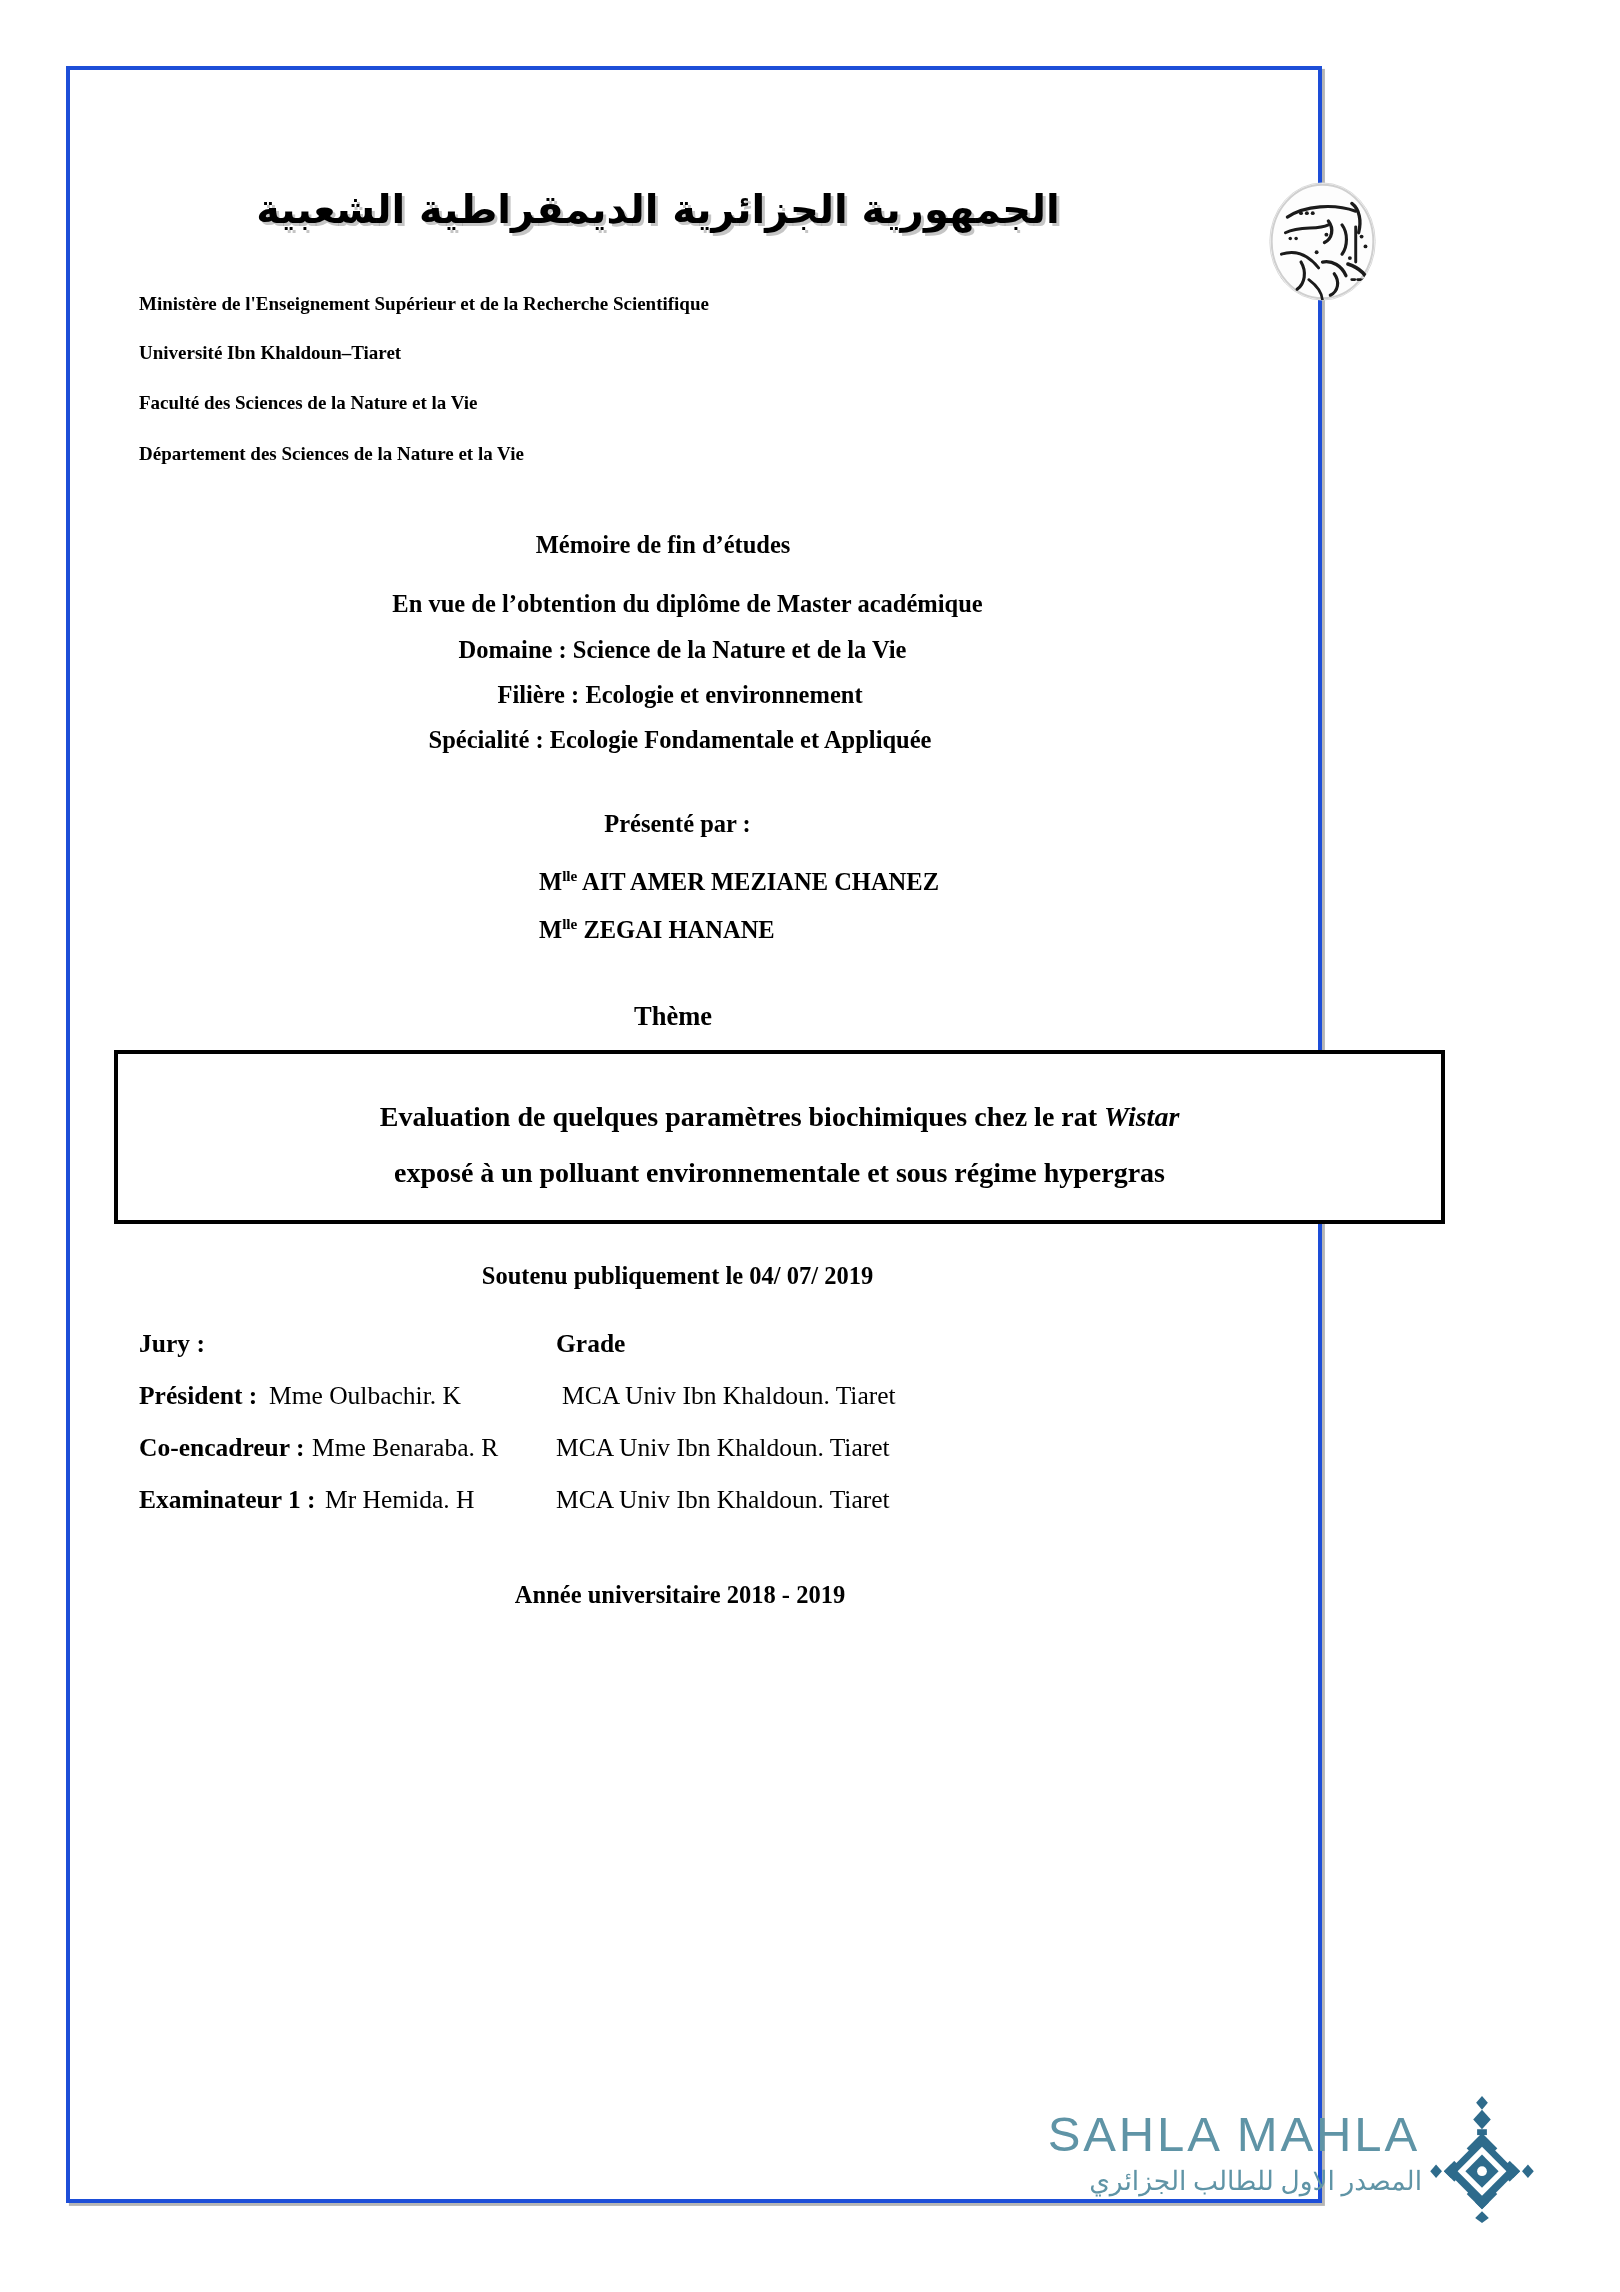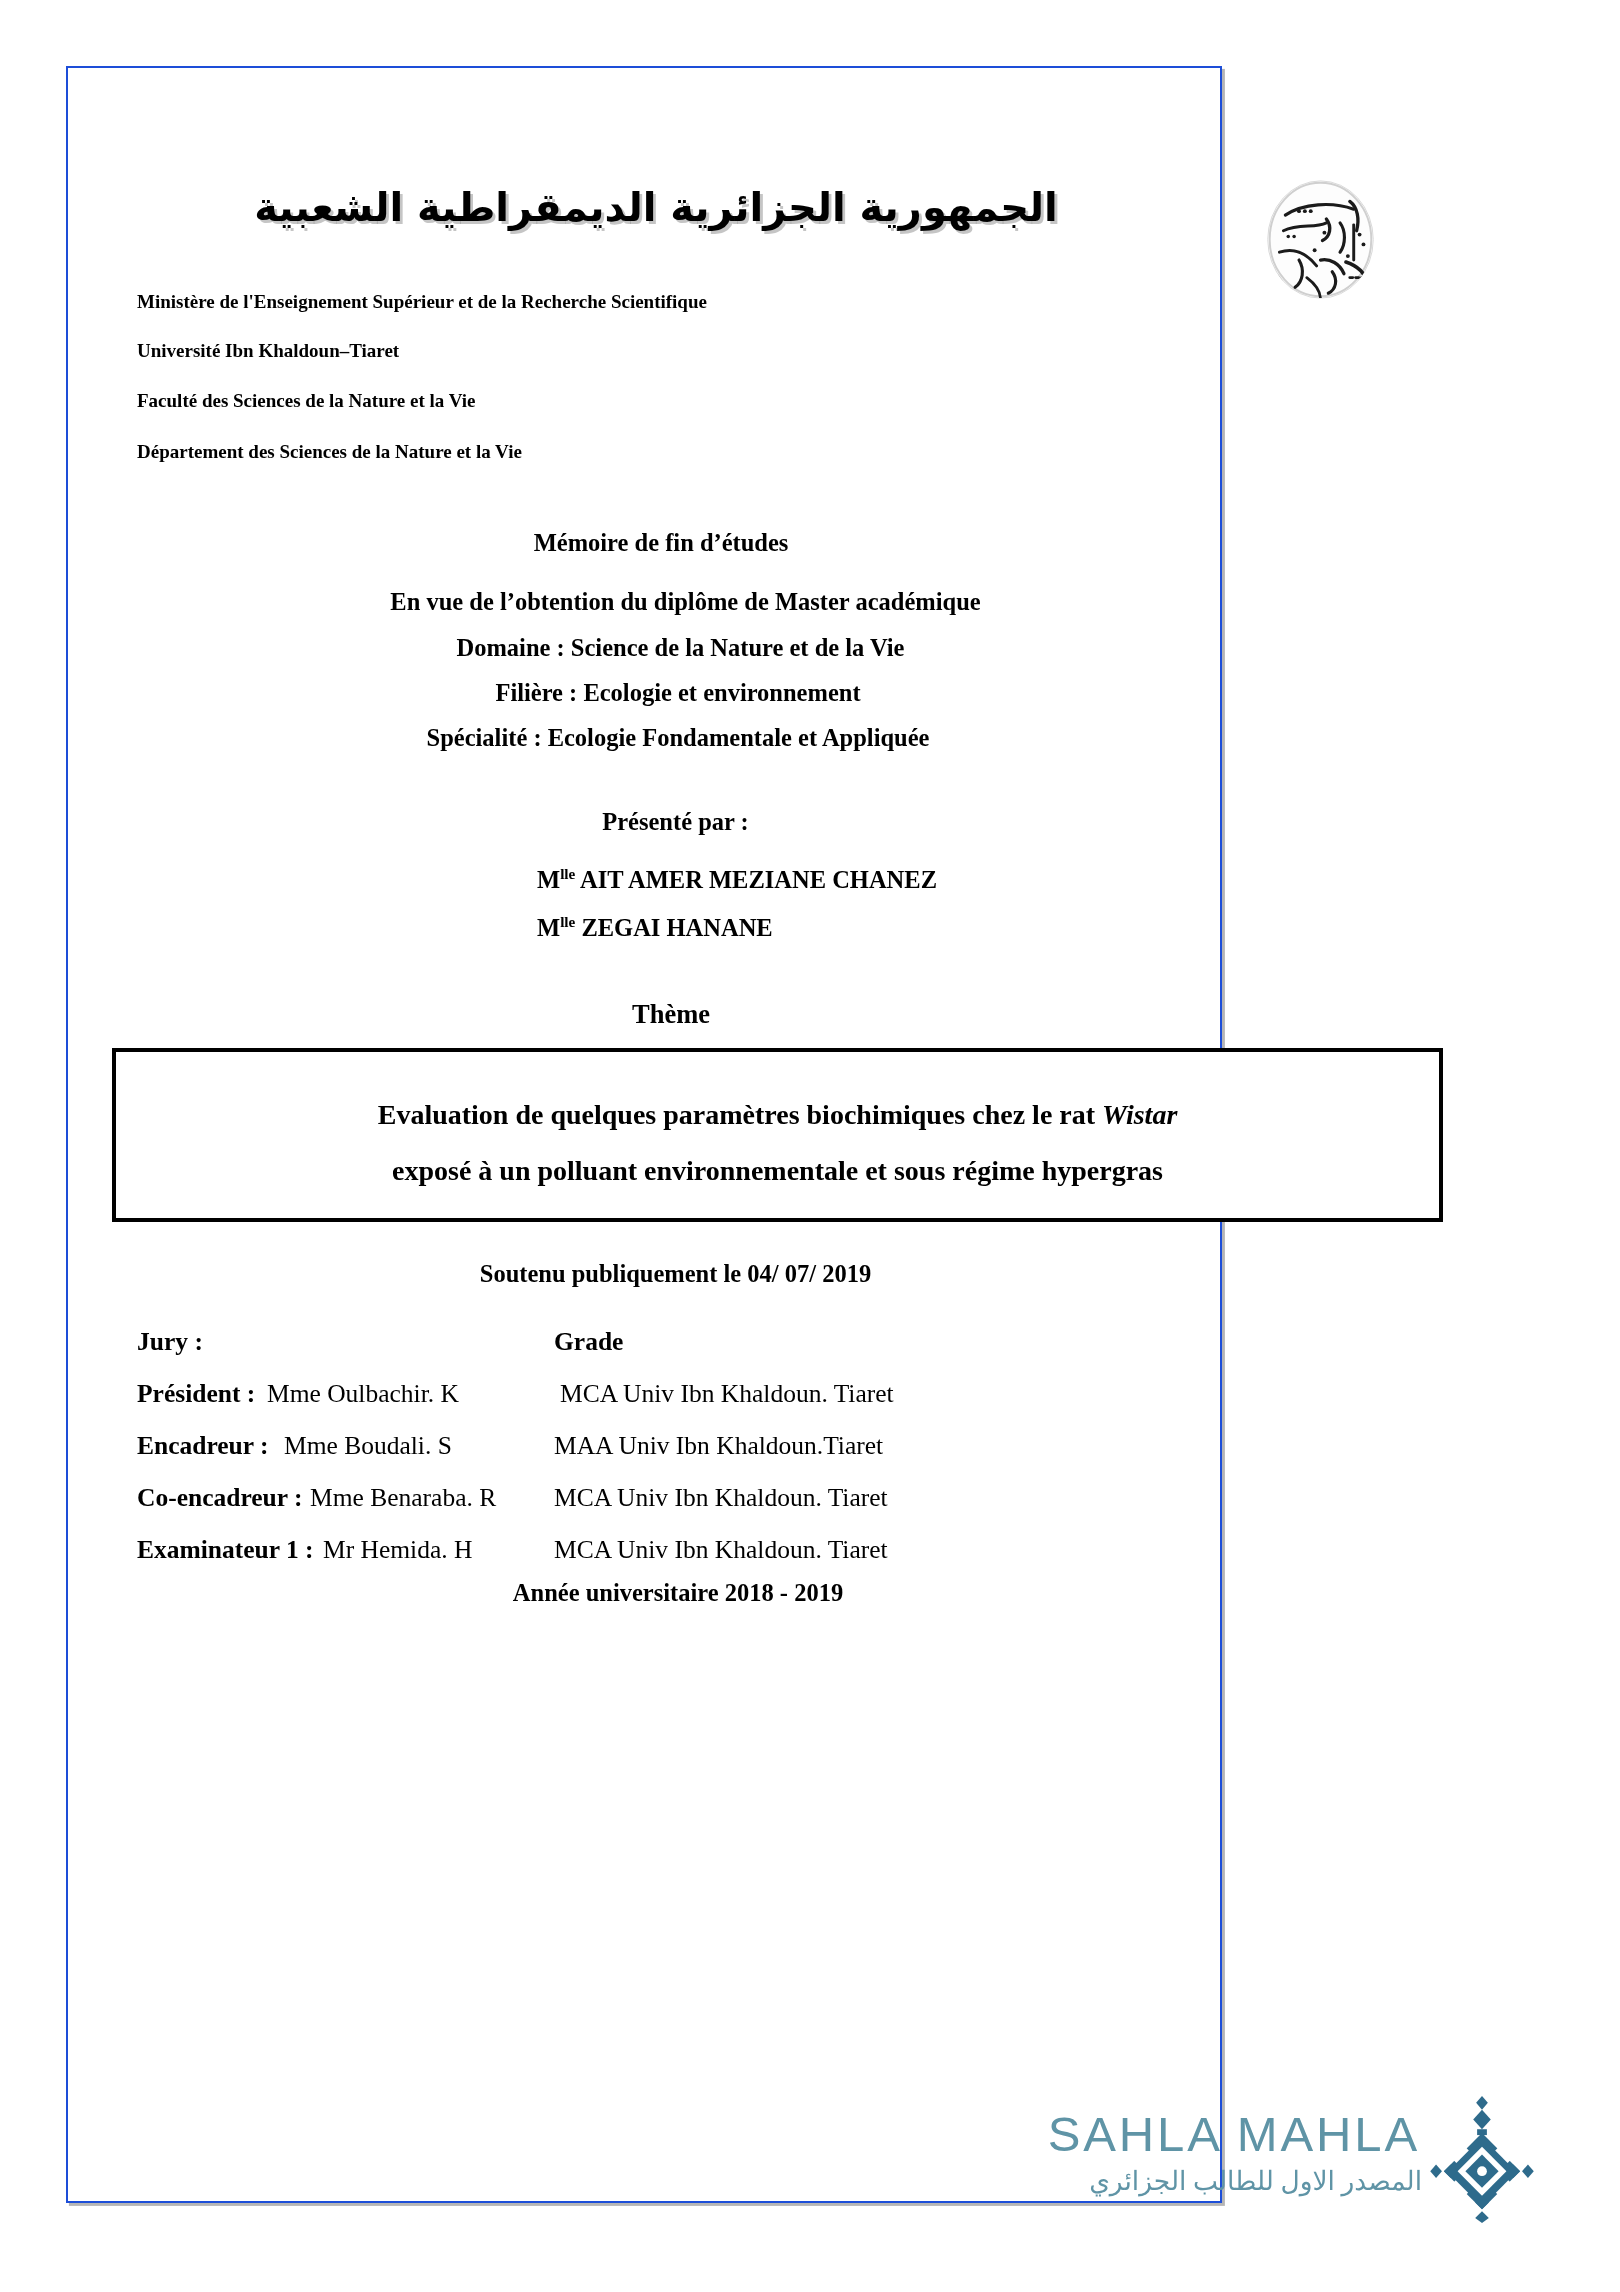--- a/index.html
+++ b/index.html
@@ -14,23 +14,23 @@
     font-family: "Liberation Serif", "DejaVu Serif", serif;
     color: #000000;
     overflow: hidden;
   }
 
   
   #page-frame {
     position: absolute;
     left: 66px;
     top: 66px;
-    width: 1156px;
+    width: 1256px;
     height: 2137px;
-    border: 2px solid #1d4ed8;
+    border: 4px solid #1d4ed8;
     box-shadow: 2.9px 2.9px 0 0 #b5b5b5;
     background: #ffffff;
     box-sizing: border-box;
   }
 
   .content {
     position: absolute;
     left: 0; top: 0;
     width: 100%;
     height: 100%;
@@ -375,25 +375,20 @@
         <span class="jury-role">Jury :</span>
         <span class="jury-grade">Grade</span>
       </div>
 
       <div class="jury-row">
         <span class="jury-role">Président :</span>
         <span class="jury-name" style="left:130px;">Mme Oulbachir. K</span>
         <span class="jury-grade" style="left:423px;">MCA Univ Ibn Khaldoun. Tiaret</span>
       </div>
 
-      <div class="jury-row">
-        <span class="jury-role">Encadreur :</span>
-        <span class="jury-name" style="left:147px;">Mme Boudali. S</span>
-        <span class="jury-grade" style="left:417px;">MAA Univ Ibn Khaldoun.Tiaret</span>
-      </div>
 
       <div class="jury-row">
         <span class="jury-role">Co-encadreur :</span>
         <span class="jury-name" style="left:173px;">Mme Benaraba. R</span>
         <span class="jury-grade" style="left:417px;">MCA Univ Ibn Khaldoun. Tiaret</span>
       </div>
 
       <div class="jury-row">
         <span class="jury-role">Examinateur 1 :</span>
         <span class="jury-name" style="left:186px;">Mr Hemida. H</span>

